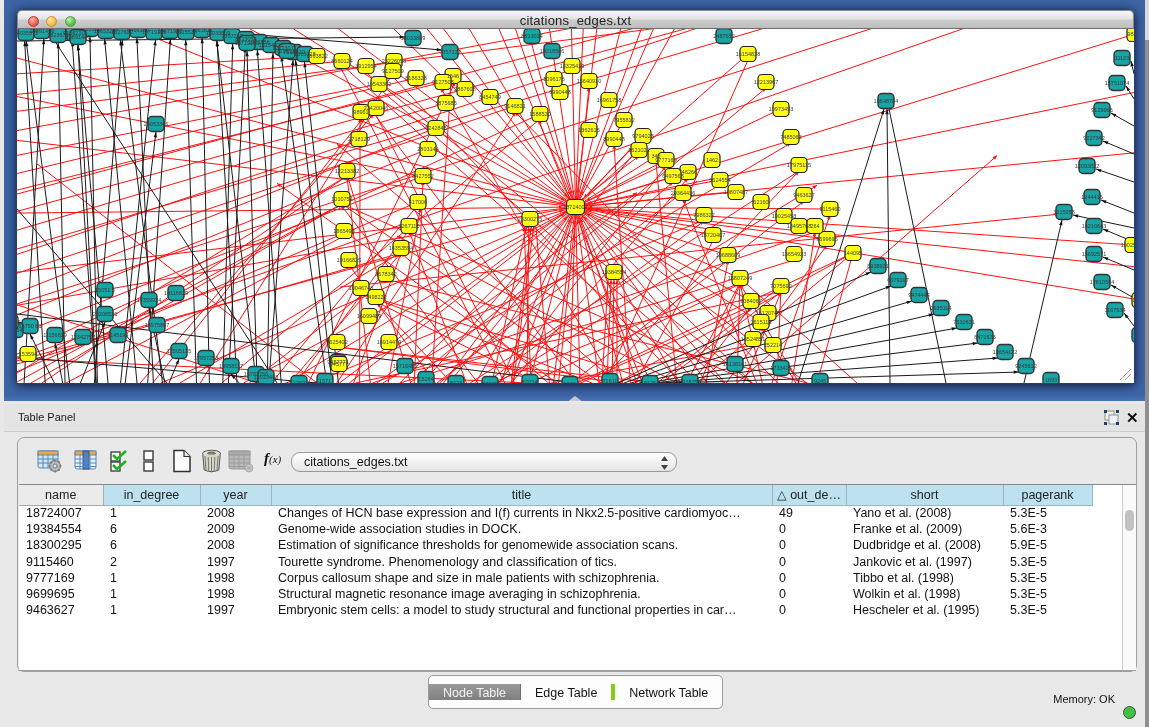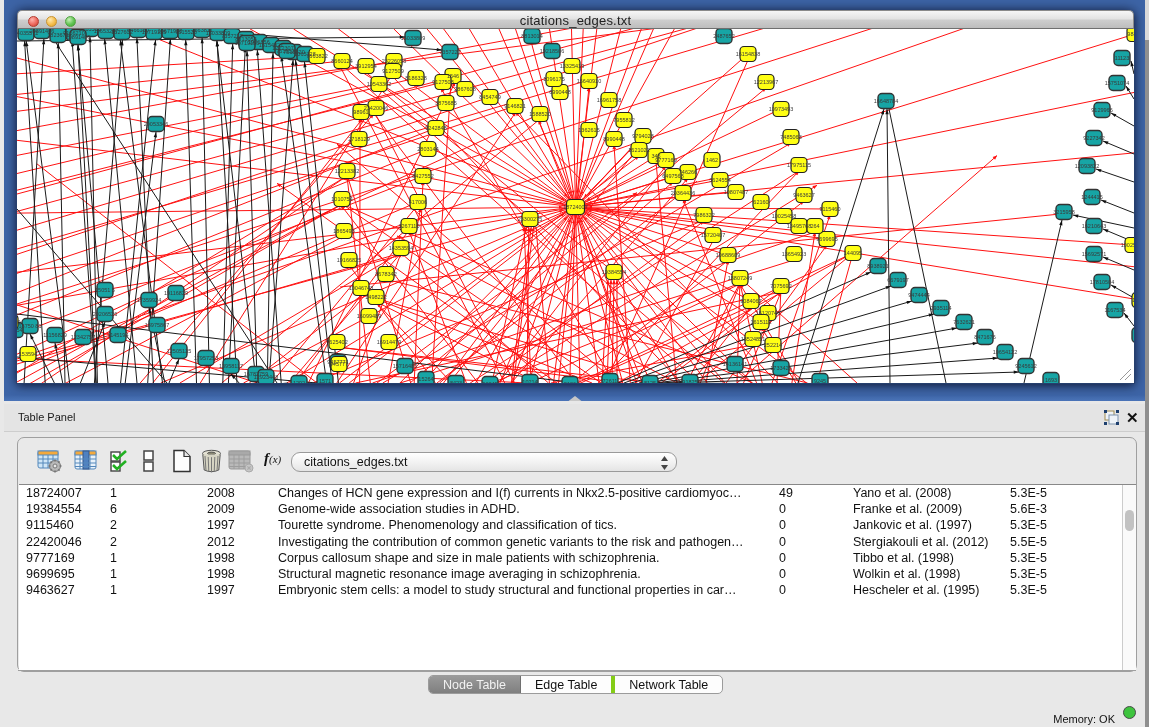--- a/index.html
+++ b/index.html
@@ -54,28 +54,28 @@
     background:#bee1f0; border:1px solid #9bb7c4; border-top:none; color:#222;
     overflow:hidden; white-space:nowrap; }
   table.grid th.first { background:#ebebeb; border-color:#aaa; border-left:none; }
   table.grid td { height:16.2px; padding:0 0 0 7px; overflow:hidden;
     white-space:nowrap; text-overflow:ellipsis; }
   #vsb { position:absolute; left:1103px; top:0; width:14px; height:192px;
     border-left:1px solid #ccc; background:#fafafa; }
   #vsb .thumb { position:absolute; left:2px; top:25px; width:9px; height:21px;
     background:#c2c2c2; border-radius:5px; }
   
-  #tabs { position:absolute; left:428px; top:274px; height:19px; display:flex;
+  #tabs { position:absolute; left:428px; top:274px; height:34px; display:flex;
     border:1px solid #9b9b9b; border-radius:5px; overflow:hidden;
-    background:#fdfdfd; font-size:12.5px; }
+    background:#fdfdfd; font-size:12.5px;align-items:center; }
   #tabs .seg { padding:2px 14px 0 14px; color:#111; border-right:4px solid #84cc16; }
   #tabs .seg.on { background:linear-gradient(#9a9a9a,#7f7f7f); color:#f2f2f2;
     border-right:1px solid #6e6e6e; }
   #tabs .seg.last { border-right:none; }
-  #mem { position:absolute; right:30px; top:312px; font-size:11px; color:#111; }
+  #mem { position:absolute; right:30px; top:292px; font-size:11px; color:#111; }
   #memdot { position:absolute; right:9px; top:305px; width:13px; height:13px;
     border-radius:50%; background:#3ec43e; border:1.5px solid #4a4a4a; }
   #rstrip { position:absolute; right:0; top:0; width:4px; height:727px;
     background:linear-gradient(#d9d9d9 0 40px, #8f8f8f 40px 100%); }
   .icn { position:absolute; top:11px; }
 </style>
 </head>
 <body>
 <div id="app">
 
@@ -1009,55 +1009,64 @@
           <colgroup>
             <col style="width:84px">
               <col style="width:97px">
               <col style="width:71px">
             <col style="width:501px">
               <col style="width:74px">
               <col style="width:157px">
             <col style="width:89px">
           </colgroup>
           <tbody>
+              <tr>
+                <th class="first">name</th>
+                <th>in_degree</th>
+                <th>year</th>
+                <th>title</th>
+                <th>△ out_de…</th>
+                <th>short</th>
+                <th>pagerank</th>
+              </tr>
           <tr>
                 <td>18724007</td>
                 <td>1</td>
                 <td>2008</td>
-                <td>Changes of HCN gene expression and I(f) currents in Nkx2.5-positive cardiomyoc…</td>
+                <td>Changes of HCN base expression and I(f) currents in Nkx2.5-positive cardiomyoc…</td>
                 <td>49</td>
                 <td>Yano et al. (2008)</td>
                 <td>5.3E-5</td>
               </tr>
           <tr>
                 <td>19384554</td>
                 <td>6</td>
                 <td>2009</td>
-                <td>Genome-wide association studies in ADHD.</td>
+                <td>Genome-wide association studies in DOCK.</td>
                 <td>0</td>
                 <td>Franke et al. (2009)</td>
                 <td>5.6E-3</td>
+              </tr>
+          <tr>
+                <td>18300295</td>
+                <td>6</td>
+                <td>2008</td>
+                <td>Estimation of significance thresholds for genomewide association scans.</td>
+                <td>0</td>
+                <td>Dudbridge et al. (2008)</td>
+                <td>5.9E-5</td>
               </tr>
           <tr>
                 <td>9115460</td>
                 <td>2</td>
                 <td>1997</td>
                 <td>Tourette syndrome. Phenomenology and classification of tics.</td>
                 <td>0</td>
                 <td>Jankovic et al. (1997)</td>
                 <td>5.3E-5</td>
-              </tr>
-          <tr>
-                <td>22420046</td>
-                <td>2</td>
-                <td>2012</td>
-                <td>Investigating the contribution of common genetic variants to the risk and pathogen…</td>
-                <td>0</td>
-                <td>Stergiakouli et al. (2012)</td>
-                <td>5.5E-5</td>
               </tr>
           <tr>
                 <td>9777169</td>
                 <td>1</td>
                 <td>1998</td>
                 <td>Corpus callosum shape and size in male patients with schizophrenia.</td>
                 <td>0</td>
                 <td>Tibbo et al. (1998)</td>
                 <td>5.3E-5</td>
               </tr>

